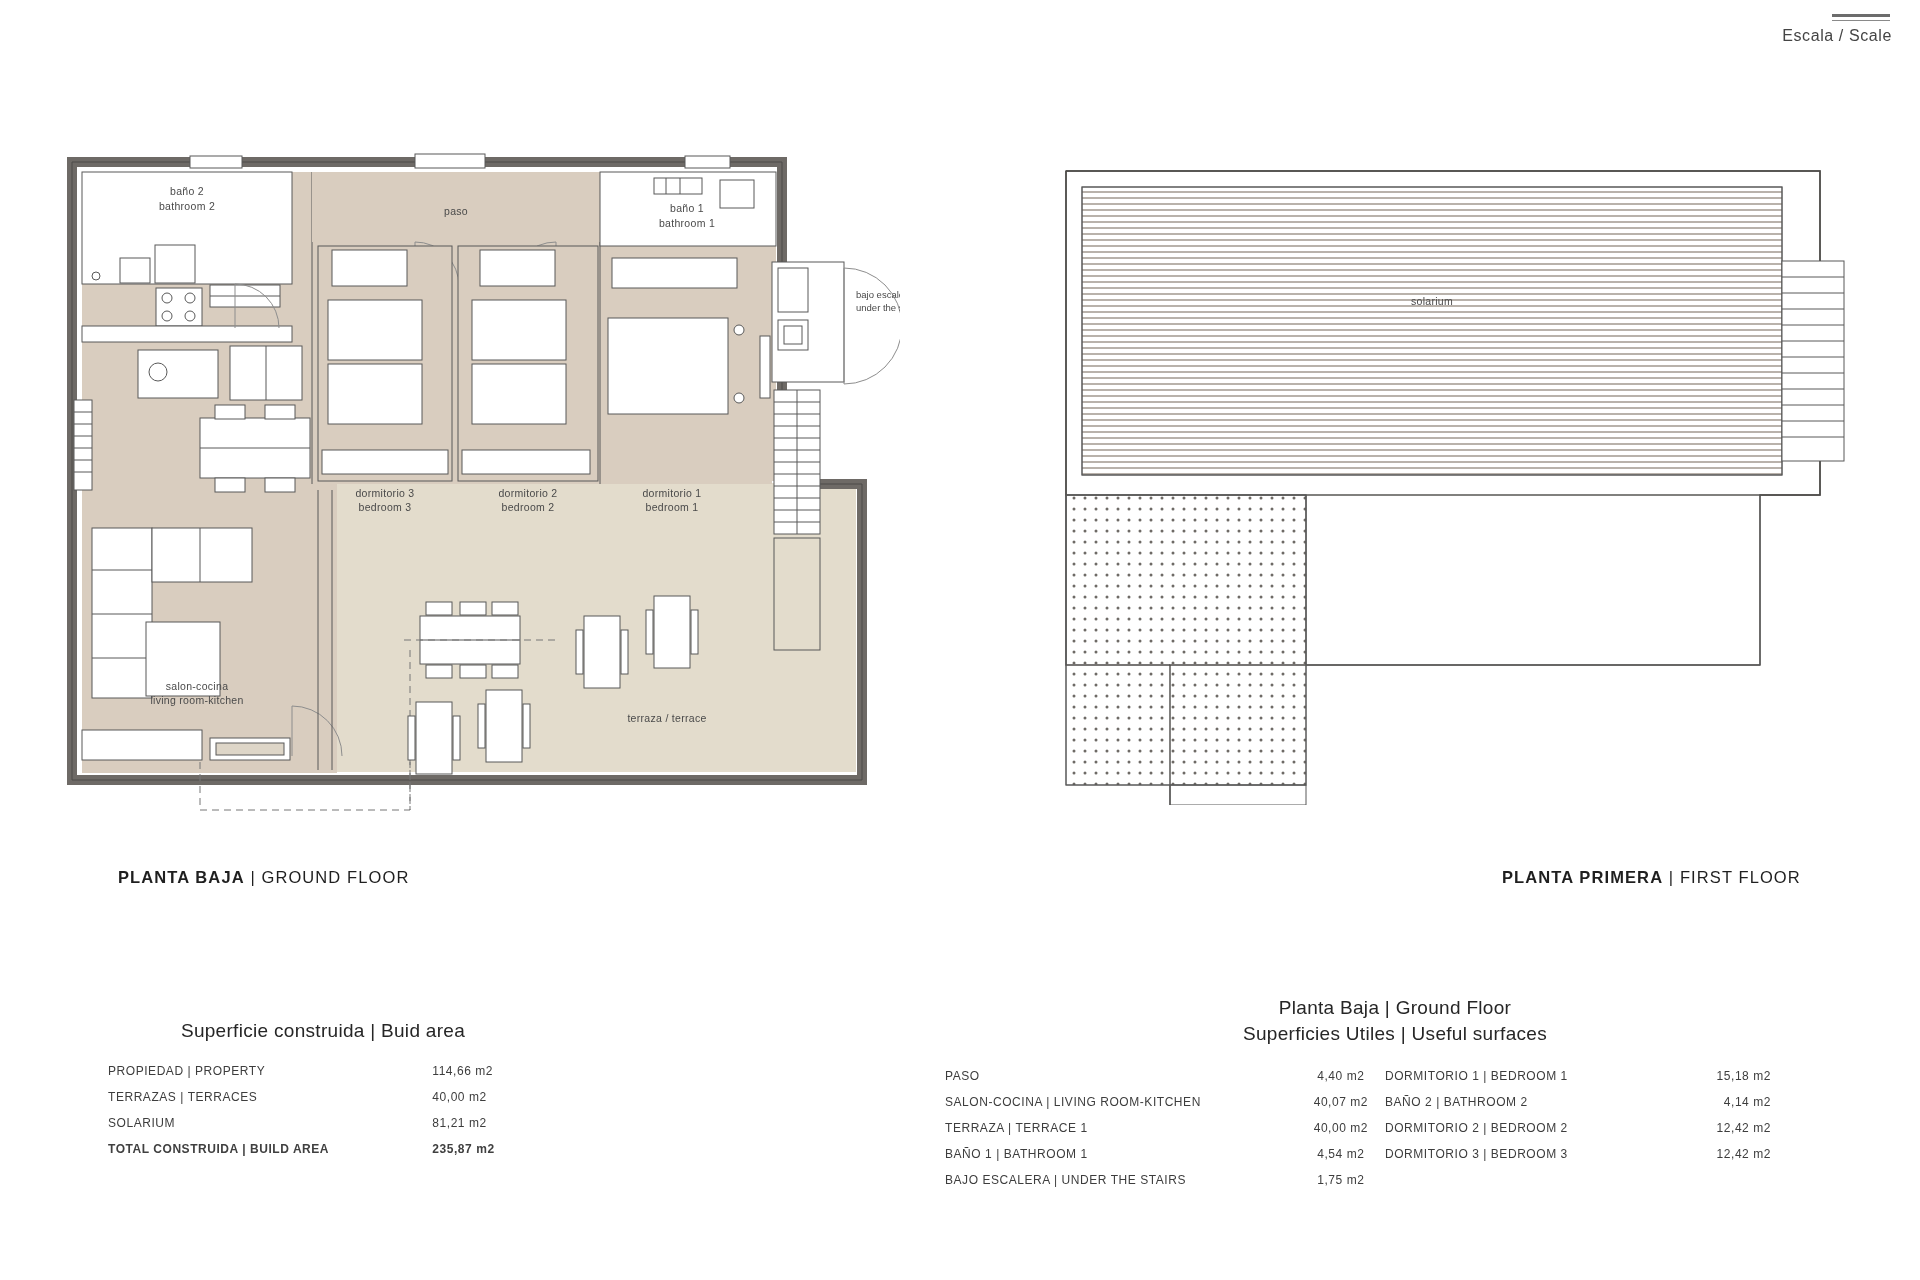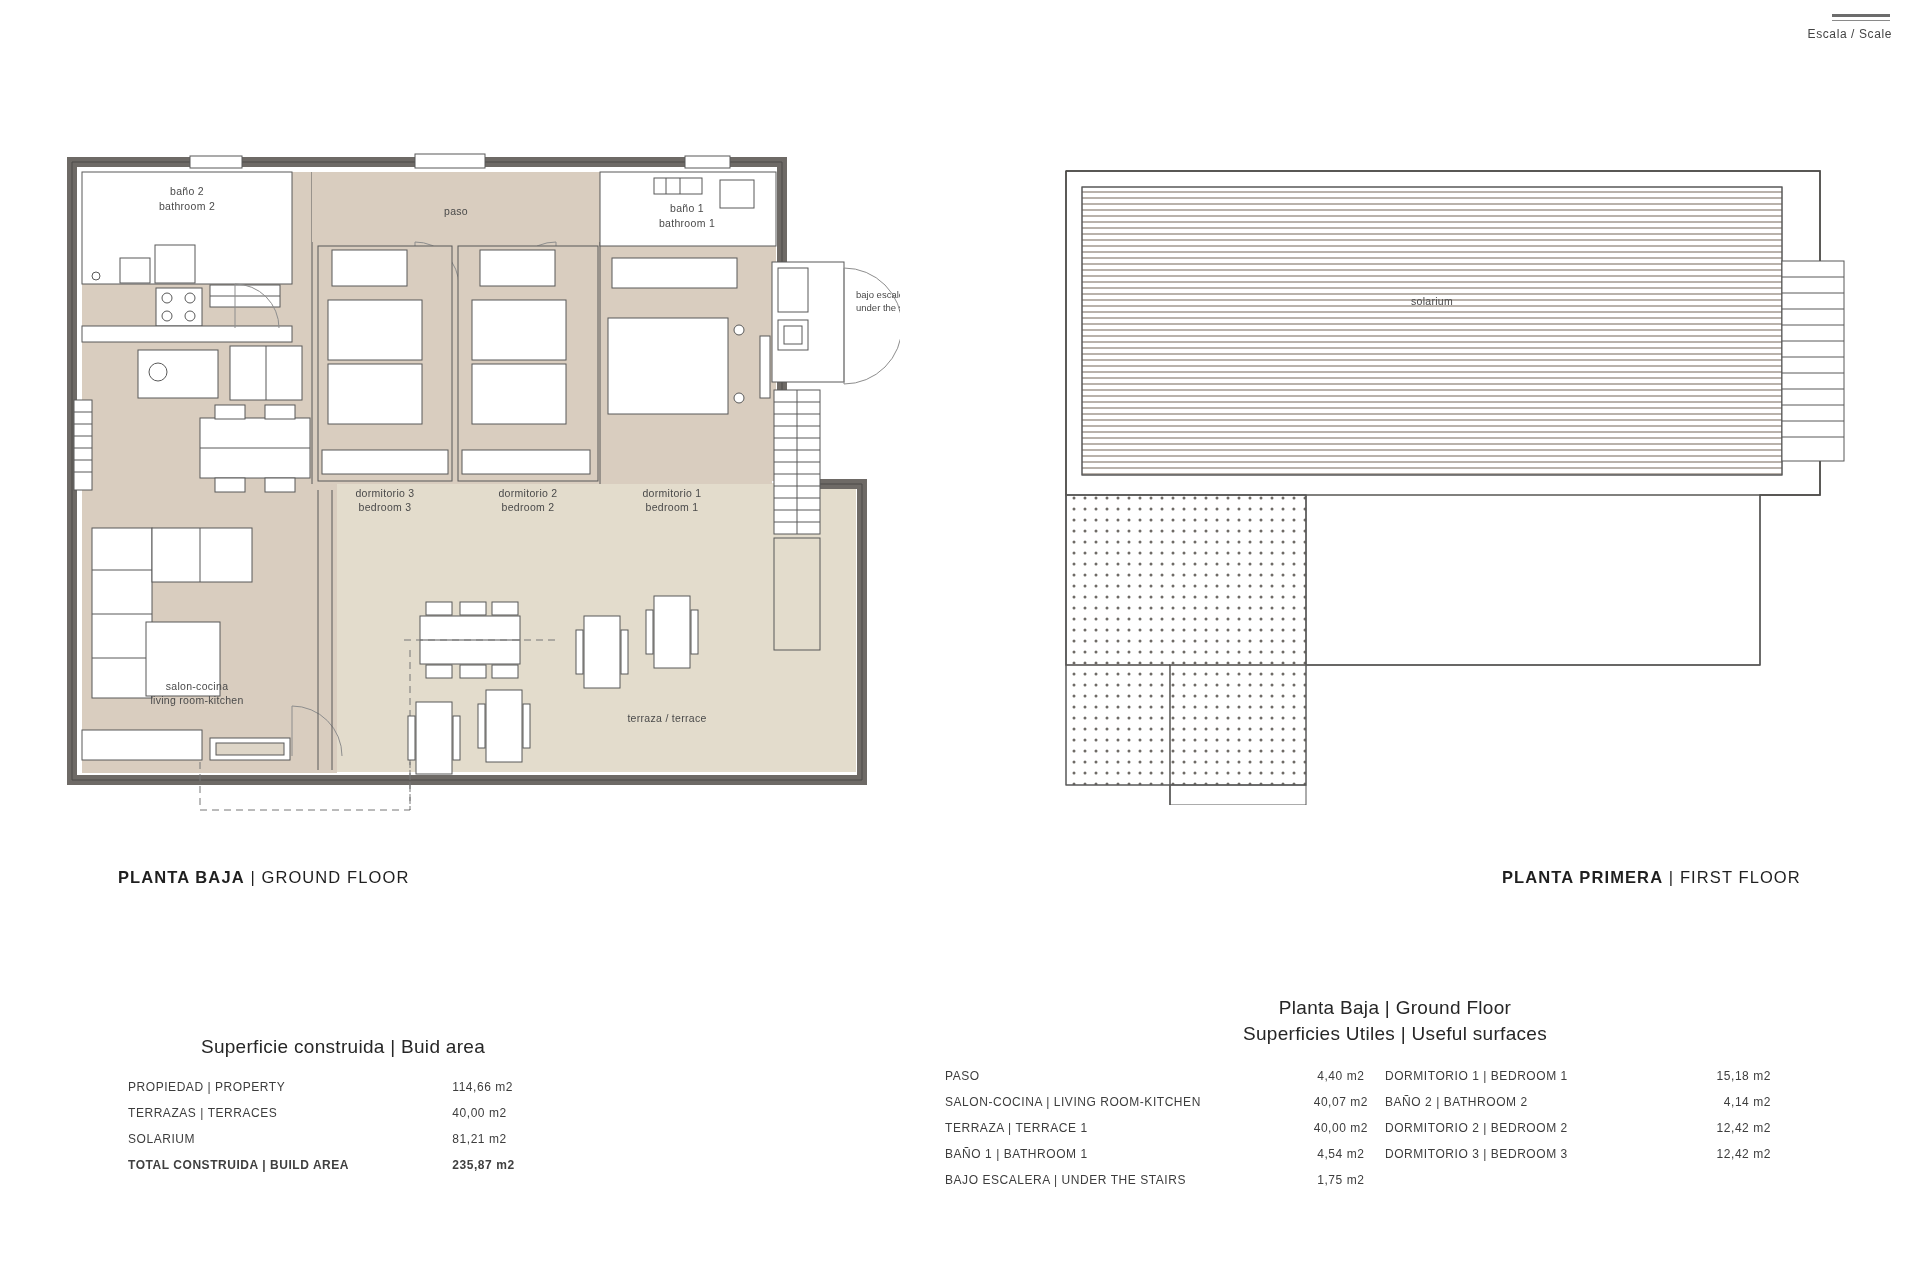--- a/index.html
+++ b/index.html
@@ -35,21 +35,21 @@
     margin-bottom: 6px;
     margin-right: 2px;
   }
   .scale-bar {
     width: 58px;
     height: 3px;
     background: #6c6c6c;
   }
   .scale-bar.thin { height: 1px; background: #8a8a8a; width: 58px; }
   .scale-label {
-    font-size: 12px;
+    font-size: 16px;
     letter-spacing: .6px;
     color: #444;
   }
 
   
   .plan {
     position: absolute;
   }
   .plan-title {
     position: absolute;
@@ -75,21 +75,21 @@
     letter-spacing: .55px;
     color: #3d3d3d;
     line-height: 26px;
     white-space: nowrap;
     gap: 36px;
   }
   .tbl-row .k { }
   .tbl-row .v { text-align: right; }
   .tbl-row.bold .k, .tbl-row.bold .v { font-weight: bold; color: #404040; }
 
-  .areas-left { left: 128px; top: 1020px; width: 430px; margin-top: 16px; }
+  .areas-left { left: 108px; top: 1020px; width: 430px; }
   .areas-left .tbl-title { text-align: center; margin-bottom: 16px; }
   .areas-left .k { width: 300px; }
   .areas-left .v { width: 110px; text-align: left; }
 
   .useful { left: 945px; top: 995px; width: 900px; }
   .useful .tbl-title { text-align: center; line-height: 26px; }
   .useful-cols { display: flex; margin-top: 16px; }
   .useful-col-a { width: 440px; }
   .useful-col-b { width: 430px; }
   .useful-col-a .k { width: 340px; }

